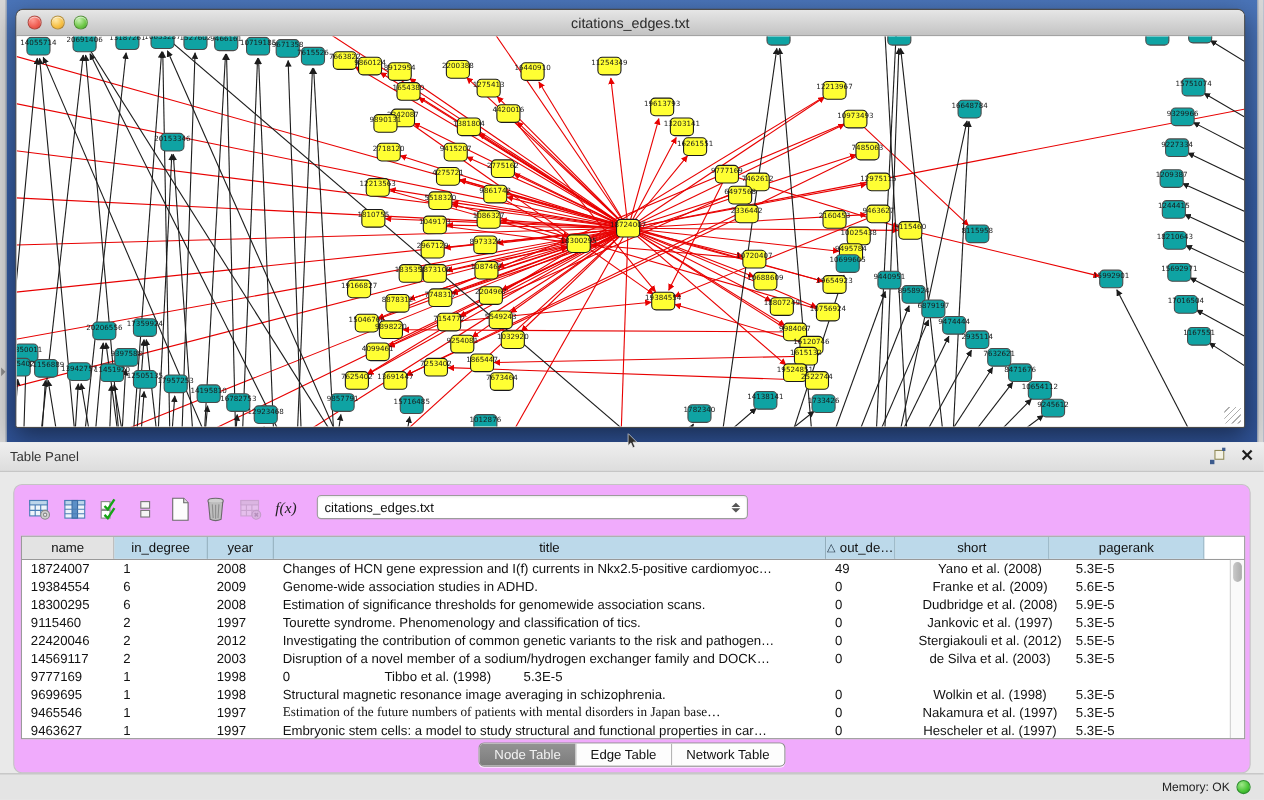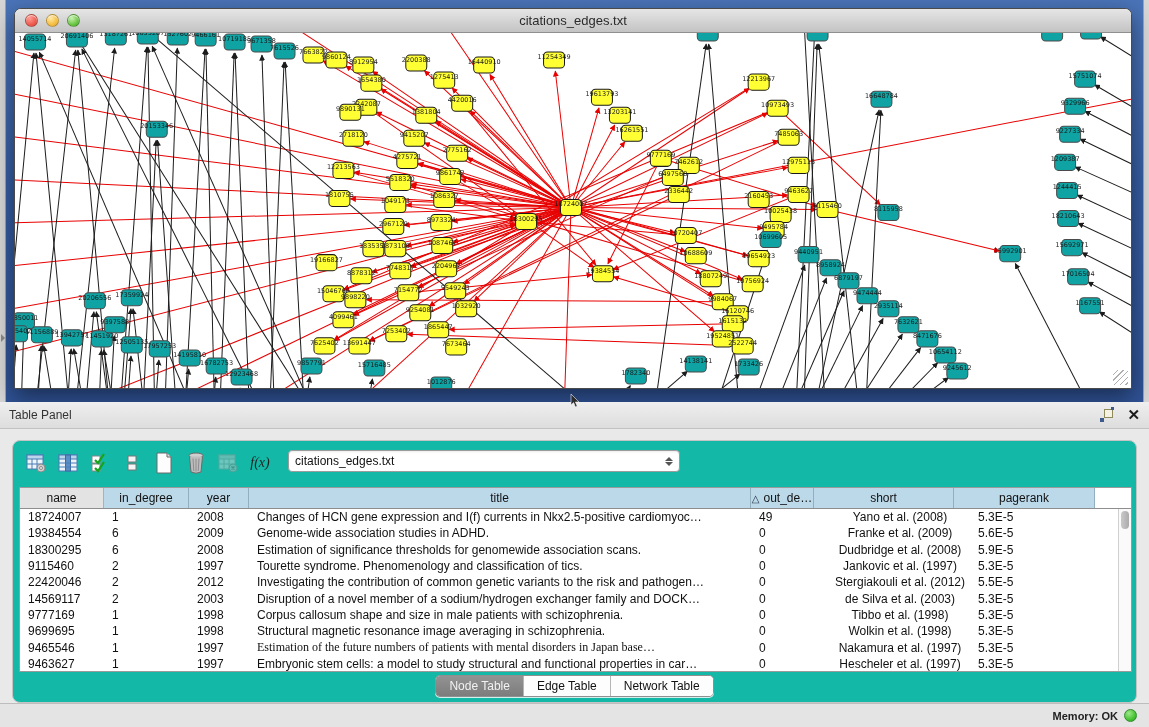--- a/index.html
+++ b/index.html
@@ -38,21 +38,21 @@
   .panel-header { height:27px; background:linear-gradient(180deg,#efefef,#dddddd); border-bottom:1px solid #c2c2c2;
                   display:flex; align-items:center; padding:4px 9px; }
   .panel-title { font-size:12px; color:#333; flex:1; }
   .float-icon { width:13px; height:13px; position:relative; margin-right:14px; cursor:default; }
   .float-icon .sq1 { position:absolute; right:0; top:0; width:9px; height:9px; border:1px solid #8f8a5a; background:#f4f2e4; }
   .float-icon .sq2 { position:absolute; left:0; bottom:0; width:4px; height:4px; background:#3c5a8c; }
   .float-icon .sq3 { position:absolute; right:-1px; top:-2px; width:3px; height:3px; background:#3c5a8c; }
   .close-x { font-size:15px; font-weight:bold; color:#1c1c1c; line-height:14px; cursor:default; }
 
   .panel-inner { position:absolute; left:12px; top:38px; width:1125px; height:263px;
-                 background:#14b8a6; border:1px solid #c4c4c4; border-radius:8px; }
+                 background:#f0abfc; border:1px solid #c4c4c4; border-radius:8px; }
   .toolbar { position:absolute; left:10px; top:7px; height:30px; display:flex; align-items:center; gap:6px; }
   .tool-btn { width:26px; height:26px; display:flex; align-items:center; justify-content:center; border-radius:3px; }
   .tool-btn svg { display:block; }
   .tool-btn.disabled { opacity:.45; }
   .fx { font-style:italic; font-size:14px; color:#222; font-family:"Liberation Serif",serif; }
   .combo { position:absolute; left:275px; top:9px; width:392px; height:22px; background:#fff;
            border:1px solid #9c9c9c; border-radius:4px; display:flex; align-items:center; padding:0 6px; box-shadow:inset 0 1px 2px rgba(0,0,0,.08); }
   .combo-text { flex:1; font-size:12px; color:#111; }
   .combo-arrows { display:flex; flex-direction:column; gap:1px; align-items:center; }
   .combo-arrows i { width:0; height:0; border-left:4px solid transparent; border-right:4px solid transparent; }
@@ -77,21 +77,21 @@
 
   .tab-bar { position:absolute; left:0; top:234px; width:100%; display:flex; justify-content:center; }
   .seg { display:inline-flex; border:1px solid #8f8f8f; border-radius:5px; overflow:hidden; background:#fdfdfd;
          box-shadow:0 1px 0 rgba(255,255,255,.8); }
   .seg button { font-family:"Liberation Sans",sans-serif; font-size:12px; padding:3px 13px; border:none; background:#fdfdfd; color:#111;
                 border-left:1px solid #b5b5b5; cursor:default; }
   .seg button:first-child { border-left:none; }
   .seg button.active { background:linear-gradient(180deg,#939393,#7c7c7c); color:#f2f2f2; }
 
   .status-bar { position:absolute; left:0; top:703px; width:1149px; height:24px; background:#e4e4e4;
-                border-top:1px solid #bdbdbd; display:flex; align-items:center; justify-content:flex-end; padding:0 12px; gap:6px;font-weight:bold; }
+                border-top:1px solid #bdbdbd; display:flex; align-items:center; justify-content:flex-end; padding:0 12px; gap:6px; }
   .mem-label { font-size:11px; color:#222; }
   .mem-dot { width:13px; height:13px; border-radius:50%; background:radial-gradient(circle at 35% 30%,#9fe88a,#47c434 60%,#2f9423); border:1px solid #2e8f2e; }
 </style>
 </head>
 <body>
 
 <div class="screen">
 
   <div class="desktop">
     <div class="gutter left"></div>
@@ -975,21 +975,20 @@
               <div class="gcell" style="width: 60px; flex: 0 0 60px;">2003</div>
               <div class="gcell" style="width: 502px; flex: 0 0 502px;">Disruption of a novel member of a sodium/hydrogen exchanger family and DOCK…</div>
               <div class="gcell" style="width: 63px; flex: 0 0 63px;">0</div>
               <div class="gcell center" style="width: 140px; flex: 0 0 140px;">de Silva et al. (2003)</div>
               <div class="gcell" style="width: 141px; flex: 0 0 141px;">5.3E-5</div>
             </div>
             <div class="grow">
               <div class="gcell" style="width: 84px; flex: 0 0 84px;">9777169</div>
               <div class="gcell" style="width: 85px; flex: 0 0 85px;">1</div>
               <div class="gcell" style="width: 60px; flex: 0 0 60px;">1998</div>
-              <div class="gcell" style="width: 502px; flex: 0 0 502px;">Corpus callosum shape and size in male patients with schizophrenia.</div>
               <div class="gcell" style="width: 63px; flex: 0 0 63px;">0</div>
               <div class="gcell center" style="width: 140px; flex: 0 0 140px;">Tibbo et al. (1998)</div>
               <div class="gcell" style="width: 141px; flex: 0 0 141px;">5.3E-5</div>
             </div>
             <div class="grow">
               <div class="gcell" style="width: 84px; flex: 0 0 84px;">9699695</div>
               <div class="gcell" style="width: 85px; flex: 0 0 85px;">1</div>
               <div class="gcell" style="width: 60px; flex: 0 0 60px;">1998</div>
               <div class="gcell" style="width: 502px; flex: 0 0 502px;">Structural magnetic resonance image averaging in schizophrenia.</div>
               <div class="gcell" style="width: 63px; flex: 0 0 63px;">0</div>

